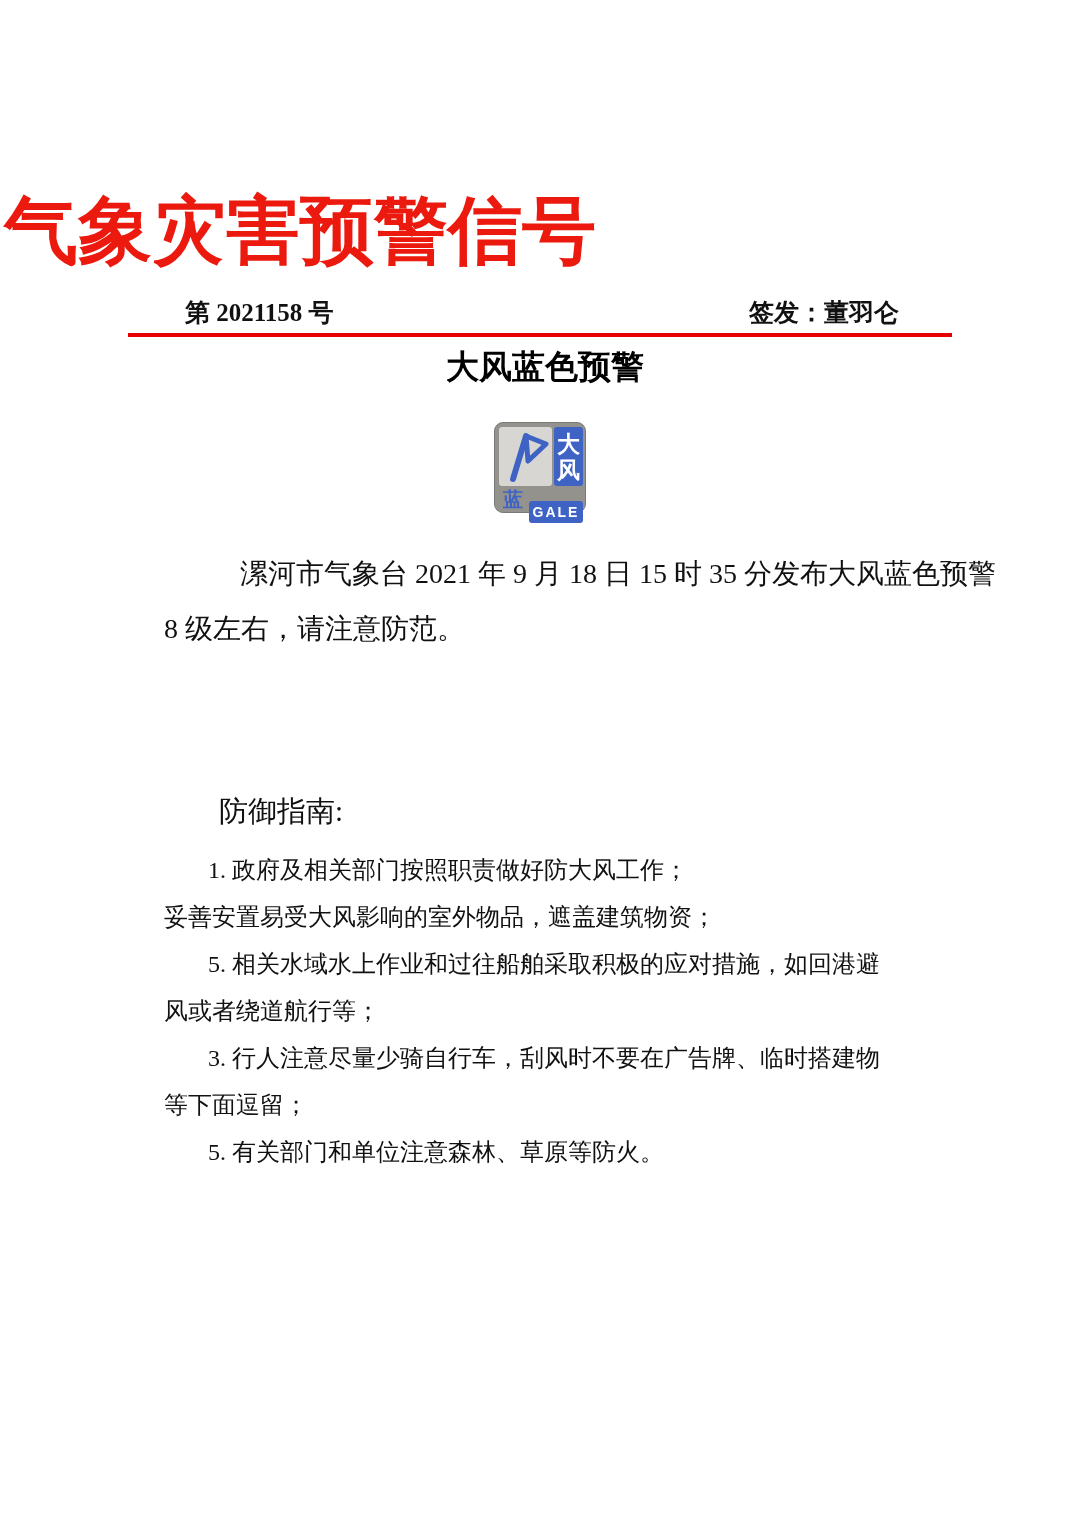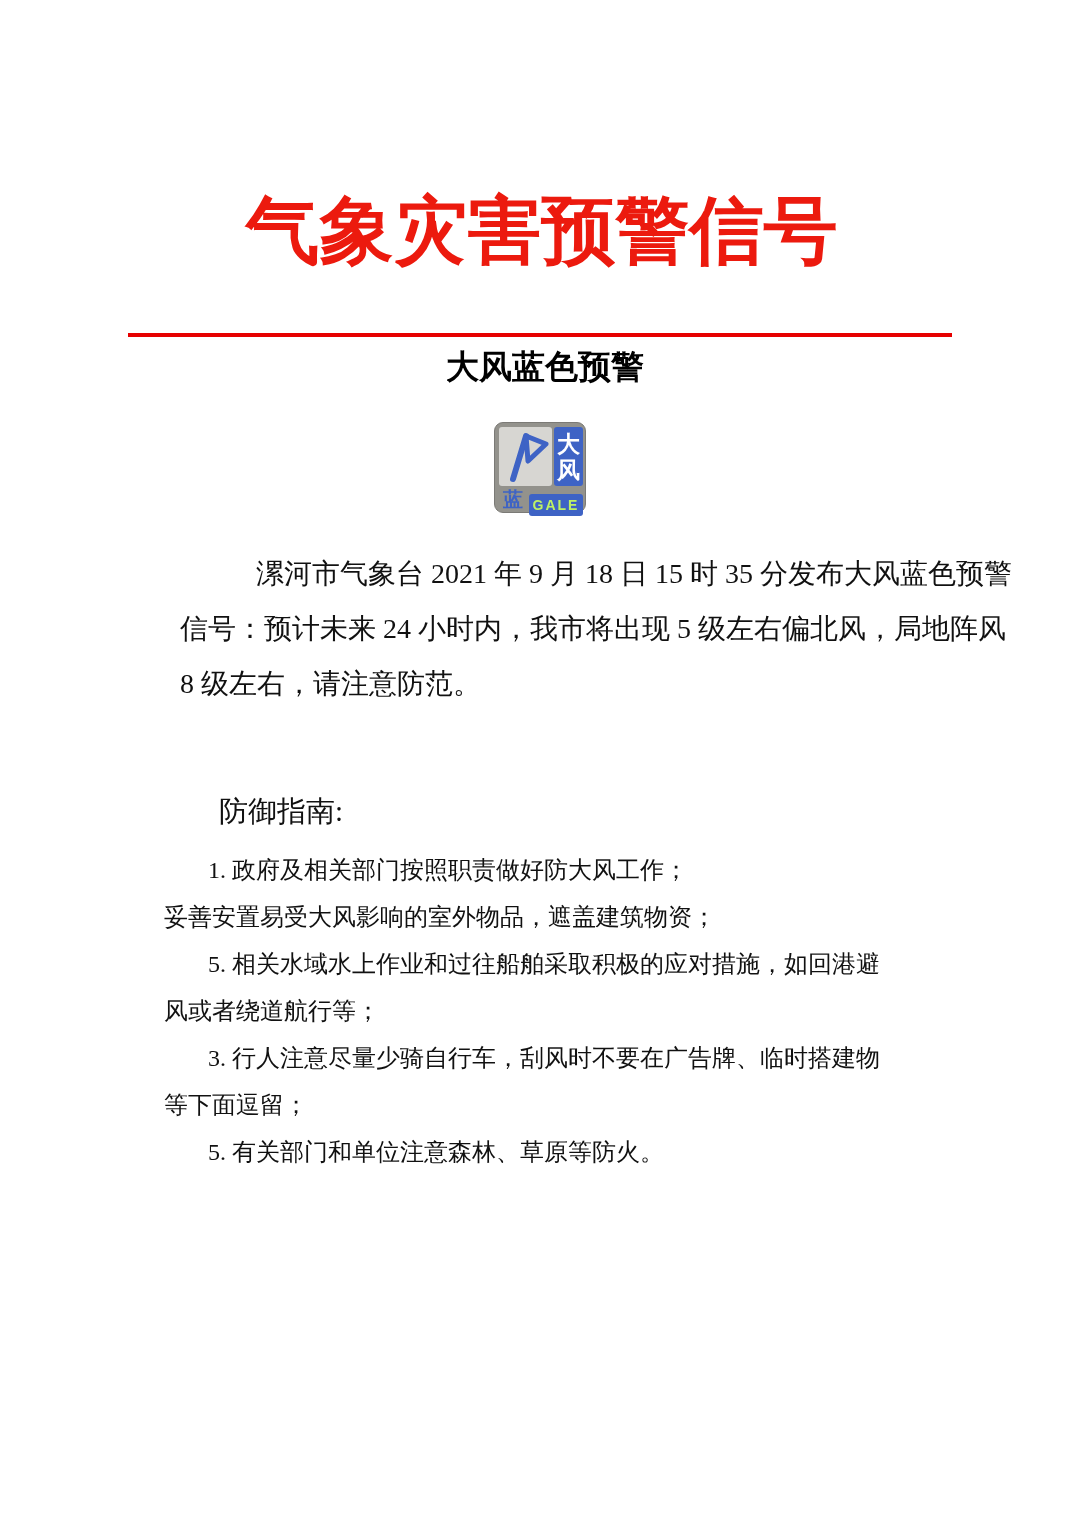--- a/index.html
+++ b/index.html
@@ -7,21 +7,21 @@
     position:relative;
     width:1079px;height:1526px;
     background:#ffffff;
     overflow:hidden;
     font-family:"Liberation Serif","DejaVu Serif",serif;
     color:#111111;
   }
   
   .doc-title{
     position:absolute;top:181px;left:4px;right:0;
-    text-align:center;
+    text-align:left;
     font-family:"Liberation Sans","DejaVu Sans",sans-serif;
     font-weight:bold;font-size:74px;line-height:100px;
     letter-spacing:0px;
     color:var(--accent-red);
   }
   
   .header-row{
     position:absolute;top:297px;left:185px;right:180px;
     display:flex;justify-content:space-between;align-items:baseline;
     font-weight:bold;font-size:25px;line-height:32px;
@@ -56,28 +56,28 @@
     font-weight:bold;font-size:23px;line-height:26px;
   }
   .cell-level{
     left:4px;top:65px;width:28px;height:22px;
     display:flex;align-items:center;justify-content:center;
     color:var(--sign-blue);
     font-family:"Liberation Sans","DejaVu Sans",sans-serif;
     font-weight:bold;font-size:20px;line-height:20px;
   }
   .cell-gale{
-    left:34px;top:71px;width:54px;height:22px;background:var(--sign-blue);
+    left:34px;top:78px;width:54px;height:22px;background:var(--sign-blue);
     display:flex;align-items:center;justify-content:center;
-    color:#bef264;font-family:"Liberation Sans","DejaVu Sans",sans-serif;
+    color:#ffffff;font-family:"Liberation Sans","DejaVu Sans",sans-serif;
     font-weight:bold;font-size:14px;letter-spacing:2px;line-height:14px;
   }
   
   .body-par{
-    position:absolute;top:546px;left:180px;width:775px;
+    position:absolute;top:546px;left:164px;width:775px;
     font-size:28px;line-height:55px;white-space:nowrap;
   }
   .body-par .line{display:block;}
   .body-par .line.indent{padding-left:76px;}
   
   .guide-heading{
     position:absolute;top:787px;left:219px;
     font-size:29px;line-height:48px;white-space:nowrap;
   }
   .guide-lines{
@@ -94,20 +94,26 @@
     --frame-gray:#93928c;
   }
 </style>
 </head>
 <body>
 
 <div id="page">
 
   <div class="doc-title">气象灾害预警信号</div>
 
+  <div class="header-row">
+    <span>第 2021158 号</span>
+    <span>
+      <span>签发：</span><span>董羽仑</span>
+    </span>
+  </div>
 
   <div class="red-rule"></div>
 
   <div class="subtitle">大风蓝色预警</div>
 
   <div class="sign">
     <div class="cell cell-flag">
       <svg viewBox="0 0 53 59" xmlns="http://www.w3.org/2000/svg" aria-hidden="true">
         <line x1="14" y1="52" x2="27" y2="9" stroke="#3e63c5" stroke-width="6" stroke-linecap="round"></line>
         <path d="M27 9 L47 17 L29 34 Z" fill="none" stroke="#3e63c5" stroke-width="5" stroke-linejoin="round"></path>
@@ -120,21 +126,20 @@
     <div class="cell cell-level">
       <span>蓝</span>
     </div>
     <div class="cell cell-gale">
       <span>GALE</span>
     </div>
   </div>
 
   <div class="body-par">
     <span class="line indent">漯河市气象台 2021 年 9 月 18 日 15 时 35 分发布大风蓝色预警</span>
-    <span class="line">信号：预计未来 24 小时内，我市将出现 5 级左右偏北风，局地阵风</span>
     <span class="line">8 级左右，请注意防范。</span>
   </div>
 
   <div class="guide-heading">防御指南:</div>
 
   <div class="guide-lines">
     <span class="line indent">1. 政府及相关部门按照职责做好防大风工作；</span>
     <span class="line">妥善安置易受大风影响的室外物品，遮盖建筑物资；</span>
     <span class="line indent">5. 相关水域水上作业和过往船舶采取积极的应对措施，如回港避</span>
     <span class="line">风或者绕道航行等；</span>

